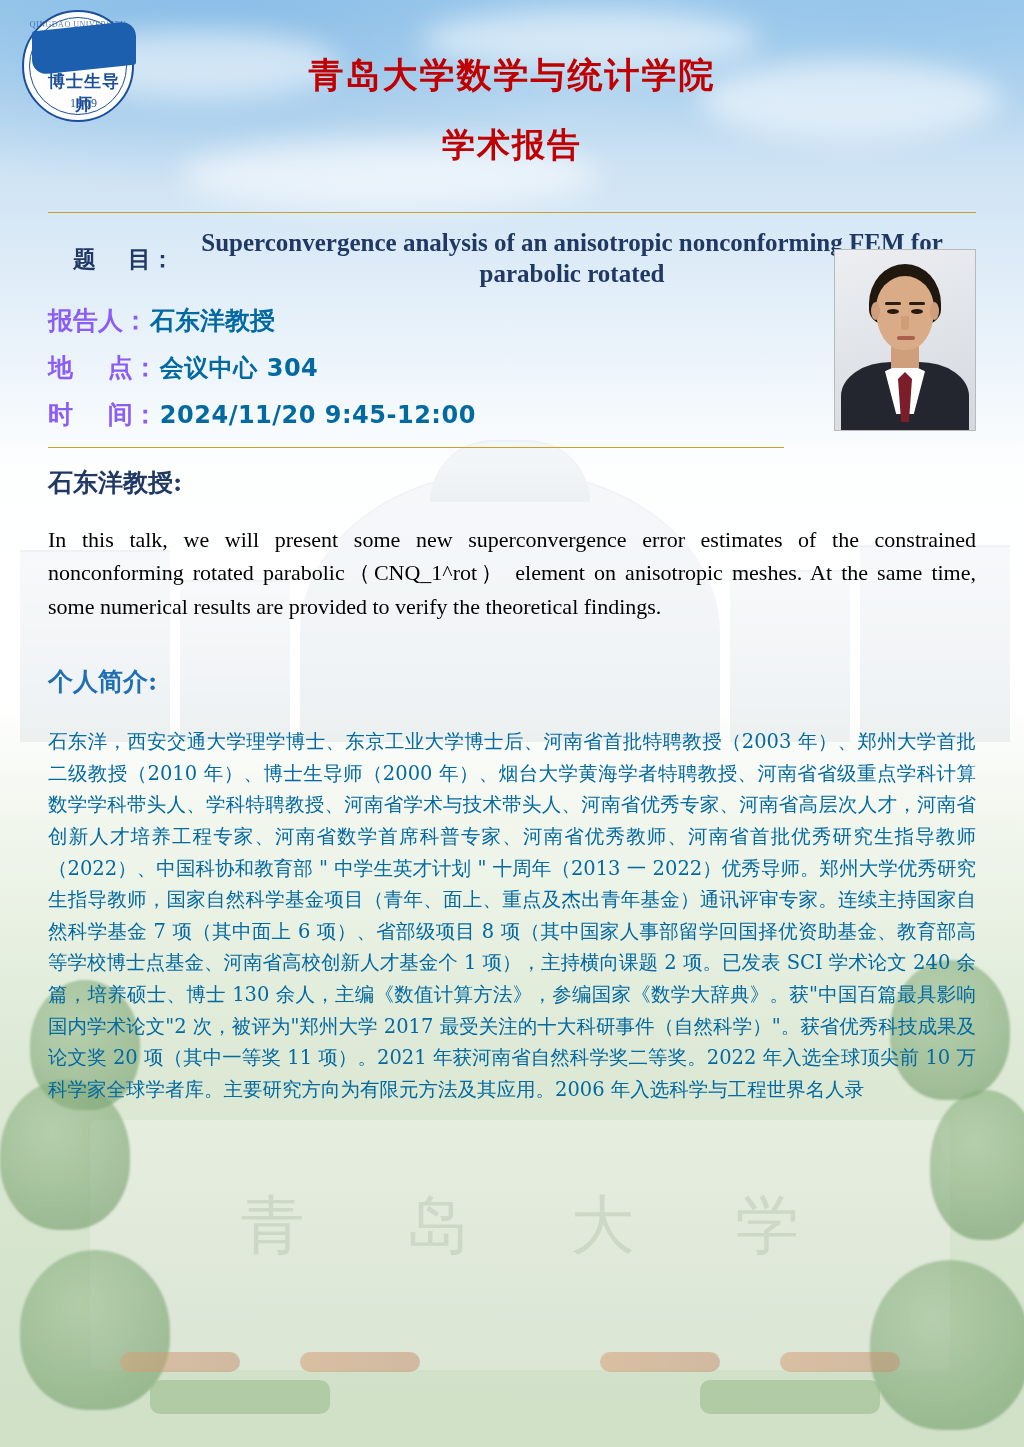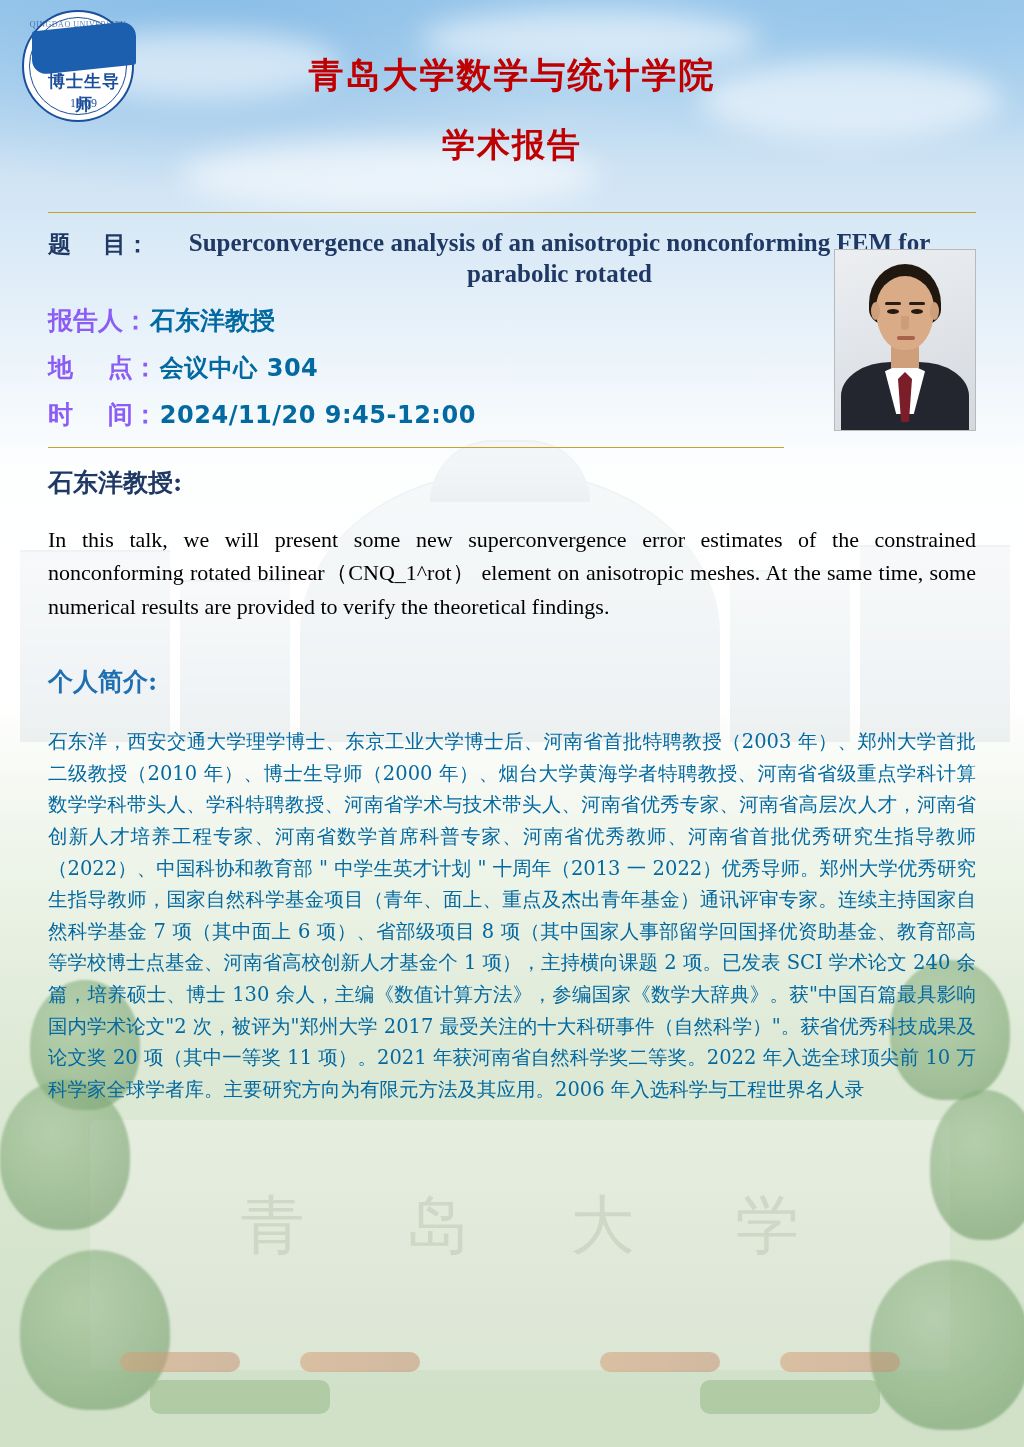--- a/index.html
+++ b/index.html
@@ -221,21 +221,22 @@
 
   
   .info-block {
     position: relative;
     margin: 0 48px;
     padding-top: 14px;
     min-height: 212px;
   }
   .topic-row {
     display: flex;
-    align-items: flex-start;
+    align-items: center;
+    margin-left: 25px;
   }
   .topic-label {
     color: #1f3864;
     font-family: "DejaVu Serif", serif;
     font-weight: bold;
     font-size: 23px;
     white-space: pre;
     flex: 0 0 auto;
     padding-top: 2px;
   }
@@ -488,18 +489,18 @@
       <div class="ph-eye l"></div>
       <div class="ph-eye r"></div>
       <div class="ph-nose"></div>
       <div class="ph-mouth"></div>
     </div>
   </div>
 
   <div class="rule bottom" style="margin-right:240px;"></div>
 
   <div class="section-head">石东洋教授:</div>
-  <div class="abstract">In this talk, we will present some new superconvergence error estimates of the constrained nonconforming rotated bilinear（CNQ_1^rot） element on anisotropic meshes. At the same time, some numerical results are provided to verify the theoretical findings.</div>
+  <div class="abstract">In this talk, we will present some new superconvergence error estimates of the constrained nonconforming rotated parabolic（CNQ_1^rot） element on anisotropic meshes. At the same time, some numerical results are provided to verify the theoretical findings.</div>
 
   <div class="section-head blue">个人简介:</div>
   <div class="bio">石东洋，西安交通大学理学博士、东京工业大学博士后、河南省首批特聘教授（2003 年）、郑州大学首批二级教授（2010 年）、博士生导师（2000 年）、烟台大学黄海学者特聘教授、河南省省级重点学科计算数学学科带头人、学科特聘教授、河南省学术与技术带头人、河南省优秀专家、河南省高层次人才，河南省创新人才培养工程专家、河南省数学首席科普专家、河南省优秀教师、河南省首批优秀研究生指导教师（2022）、中国科协和教育部 " 中学生英才计划 " 十周年（2013 一 2022）优秀导师。郑州大学优秀研究生指导教师，国家自然科学基金项目（青年、面上、重点及杰出青年基金）通讯评审专家。连续主持国家自然科学基金 7 项（其中面上 6 项）、省部级项目 8 项（其中国家人事部留学回国择优资助基金、教育部高等学校博士点基金、河南省高校创新人才基金个 1 项），主持横向课题 2 项。已发表 SCI 学术论文 240 余篇，培养硕士、博士 130 余人，主编《数值计算方法》，参编国家《数学大辞典》。获"中国百篇最具影响国内学术论文"2 次，被评为"郑州大学 2017 最受关注的十大科研事件（自然科学）"。获省优秀科技成果及论文奖 20 项（其中一等奖 11 项）。2021 年获河南省自然科学奖二等奖。2022 年入选全球顶尖前 10 万科学家全球学者库。主要研究方向为有限元方法及其应用。2006 年入选科学与工程世界名人录</div>
 
 </div>
 
 </body></html>

